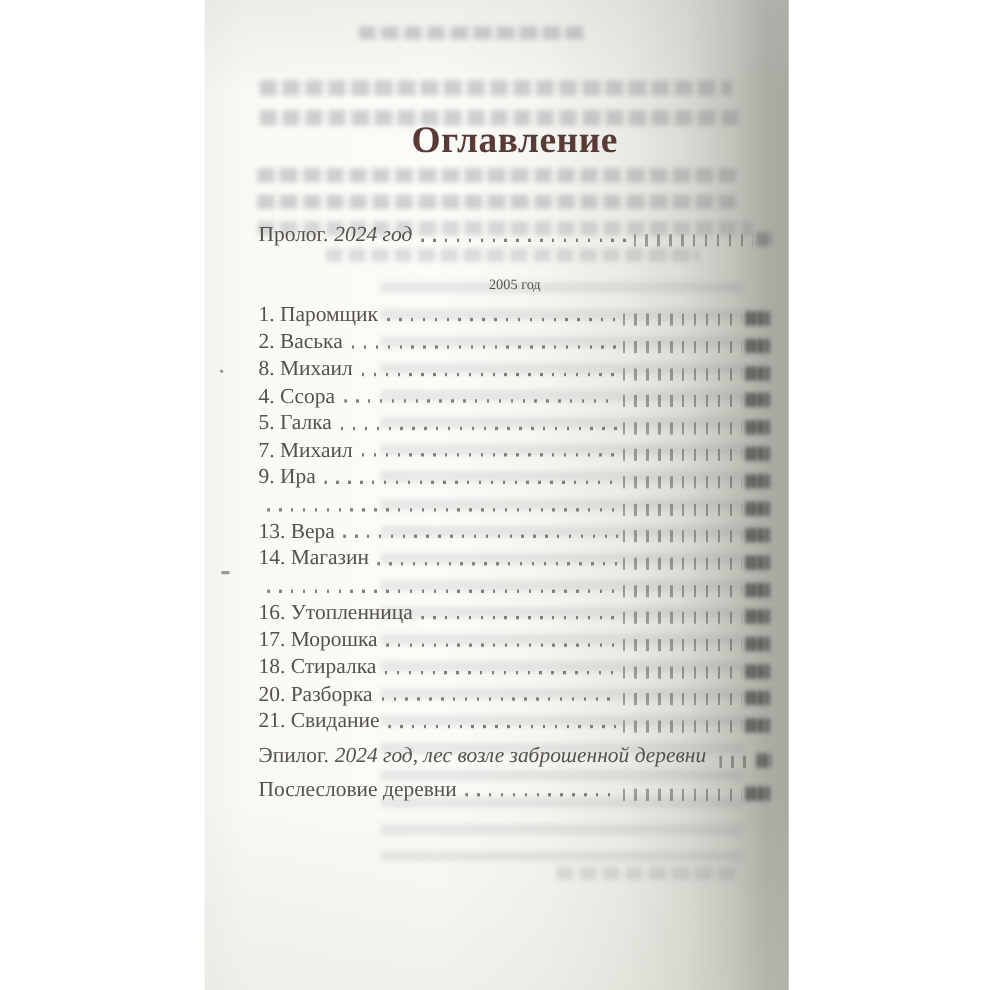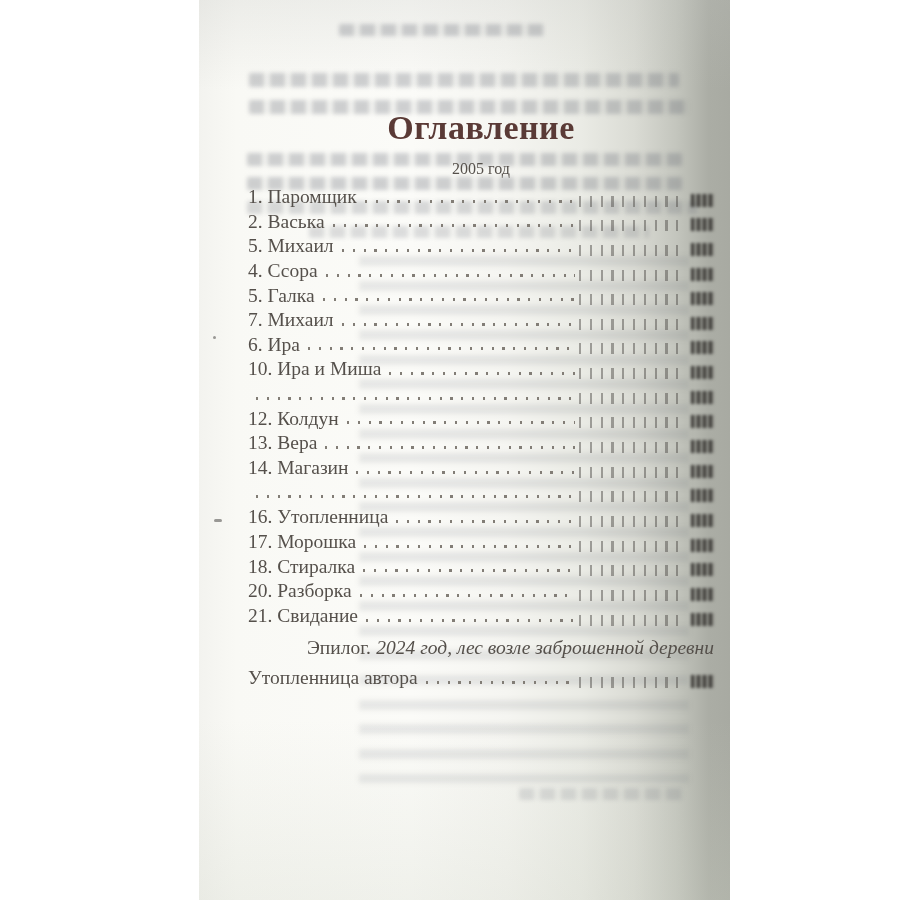--- a/index.html
+++ b/index.html
@@ -1,46 +1,46 @@
 <!DOCTYPE html>
 <html lang="ru" style="--title-ink: #5a3a36; --body-ink: #55504b; --paper-shadow: #a8aaa2;"><head>
 <meta charset="utf-8">
 <style>
   html,body{margin:0;padding:0;}
   body{width:900px;height:900px;background:#ffffff;overflow:hidden;
        font-family:"Liberation Serif","DejaVu Serif",serif;}
   .canvas{position:relative;width:900px;height:900px;background:#ffffff;}
 
   
-  .photo{position:absolute;left:199px;top:0;width:531px;height:900px;overflow:hidden;
+  .photo{position:absolute;left:186px;top:0;width:531px;height:900px;overflow:hidden;
     background:linear-gradient(90deg,#f3f3ef 0%,#f9f9f5 7%,#fbfbf8 40%,#f5f5f1 58%,
                #eaebe5 72%,#dadbd4 82%,#c3c5bd 90%,#abada5 96%,#a8aaa2 100%);}
   .photo::before{content:"";position:absolute;inset:0;pointer-events:none;
     background:linear-gradient(180deg,rgba(190,192,188,.22) 0%,rgba(255,255,255,0) 10%,
                rgba(255,255,255,0) 80%,rgba(205,210,196,.25) 100%);}
 
   
   .ghost{position:absolute;border-radius:2px;
     background:repeating-linear-gradient(90deg,rgba(104,108,118,.30) 0 15px,rgba(104,108,118,.05) 15px 21px);
     filter:blur(2.3px);}
   .ghost-band{position:absolute;
     background:repeating-linear-gradient(180deg,rgba(104,108,118,.13) 0 10px,rgba(0,0,0,0) 10px 24.65px);
     filter:blur(2.5px);}
   .speck{position:absolute;background:rgba(60,58,55,.5);filter:blur(.6px);border-radius:50%;}
 
   
   .toc{position:absolute;left:49px;top:0;width:466px;filter:blur(.35px);
        color:var(--body-ink,#55504b);}
   .toc-title{margin:108px 0 0 0;text-align:center;font-size:34px;line-height:40px;
        font-weight:bold;letter-spacing:.5px;color:var(--title-ink,#5a3a36);}
-  .section-year{margin-top:9px;text-align:center;font-size:16px;line-height:24px;}
+  .section-year{margin-top:20px;text-align:center;font-size:13px;line-height:24px;}
   .toc-list{margin-top:4px;}
   .row{display:flex;align-items:flex-end;height:24.65px;font-size:19.5px;line-height:24.65px;}
   .row--prologue{margin-top:54px;}
-  .row--epilogue{margin-top:7px;flex-direction:column;}
+  .row--epilogue{margin-top:7px;}
   .row--afterword{margin-top:6px;}
   .row-label{white-space:nowrap;}
   .italic{font-style:italic;margin-left:.28em;}
   .leader{flex:1;height:3px;margin:0 4px 7px 8px;align-self:flex-end;filter:blur(.4px);
     background:repeating-linear-gradient(90deg,#827d76 0 2.2px,transparent 2.2px 10.8px);}
   .ticks{width:108px;height:11px;margin-bottom:3px;align-self:flex-end;filter:blur(.7px);
     background:repeating-linear-gradient(90deg,rgba(82,79,75,.5) 0 2.2px,transparent 2.2px 10.8px);}
   .smudge{width:23px;height:13px;margin:0 0 3px 4px;align-self:flex-end;filter:blur(1.7px);
     background:repeating-linear-gradient(90deg,rgba(52,50,47,.95) 0 2.6px,rgba(52,50,47,.25) 2.6px 6px);}
   .row--prologue .smudge{opacity:.5;width:13px;}
@@ -62,38 +62,44 @@
     <div class="ghost" style="left:110px;top:226px;width:340px;height:12px;opacity:.7;"></div>
     <div class="ghost-band" style="left:160px;top:256px;width:330px;height:527px;"></div>
     <div class="ghost" style="left:320px;top:788px;width:165px;height:12px;opacity:.6;"></div>
 
     <div class="speck" style="left:14px;top:336px;width:3px;height:3px;"></div>
     <div class="speck" style="left:15px;top:519px;width:8px;height:3px;border-radius:2px;"></div>
 
     <div class="toc">
       <h1 class="toc-title">Оглавление</h1>
 
+      <div class="row row--prologue">
+        <span class="row-label"><span>Пролог.</span><span class="italic">2024 год</span></span>
+        <span class="leader"></span>
+        <span class="ticks"></span>
+        <span class="smudge"></span>
+      </div>
 
       <div class="section-year">2005 год</div>
 
       <div class="toc-list">
           <div class="row">
     <span class="row-label">1. Паромщик</span>
     <span class="leader"></span>
     <span class="ticks"></span>
     <span class="smudge"></span>
   </div>
           <div class="row">
     <span class="row-label">2. Васька</span>
     <span class="leader"></span>
     <span class="ticks"></span>
     <span class="smudge"></span>
   </div>
           <div class="row">
-    <span class="row-label">5. Михаил</span>
+    <span class="row-label">8. Михаил</span>
     <span class="leader"></span>
     <span class="ticks"></span>
     <span class="smudge"></span>
   </div>
           <div class="row">
     <span class="row-label">4. Ссора</span>
     <span class="leader"></span>
     <span class="ticks"></span>
     <span class="smudge"></span>
   </div>
@@ -103,38 +109,26 @@
     <span class="ticks"></span>
     <span class="smudge"></span>
   </div>
           <div class="row">
     <span class="row-label">7. Михаил</span>
     <span class="leader"></span>
     <span class="ticks"></span>
     <span class="smudge"></span>
   </div>
           <div class="row">
-    <span class="row-label">6. Ира</span>
+    <span class="row-label">9. Ира</span>
     <span class="leader"></span>
     <span class="ticks"></span>
     <span class="smudge"></span>
   </div>
           <div class="row">
-    <span class="row-label">10. Ира и Миша</span>
-    <span class="leader"></span>
-    <span class="ticks"></span>
-    <span class="smudge"></span>
-  </div>
-          <div class="row">
-    <span class="leader"></span>
-    <span class="ticks"></span>
-    <span class="smudge"></span>
-  </div>
-          <div class="row">
-    <span class="row-label">12. Колдун</span>
     <span class="leader"></span>
     <span class="ticks"></span>
     <span class="smudge"></span>
   </div>
           <div class="row">
     <span class="row-label">13. Вера</span>
     <span class="leader"></span>
     <span class="ticks"></span>
     <span class="smudge"></span>
   </div>
@@ -182,20 +176,20 @@
         </div>
 
       <div class="row row--epilogue">
         <span class="row-label"><span>Эпилог.</span><span class="italic" style="filter:blur(.4px);">2024 год, лес возле заброшенной деревни</span></span>
         <span class="leader"></span>
         <span class="ticks"></span>
         <span class="smudge"></span>
       </div>
 
       <div class="row row--afterword">
-        <span class="row-label">Утопленница автора</span>
+        <span class="row-label">Послесловие деревни</span>
         <span class="leader"></span>
         <span class="ticks"></span>
         <span class="smudge"></span>
       </div>
     </div>
   </div>
 </div>
 
 </body></html>

